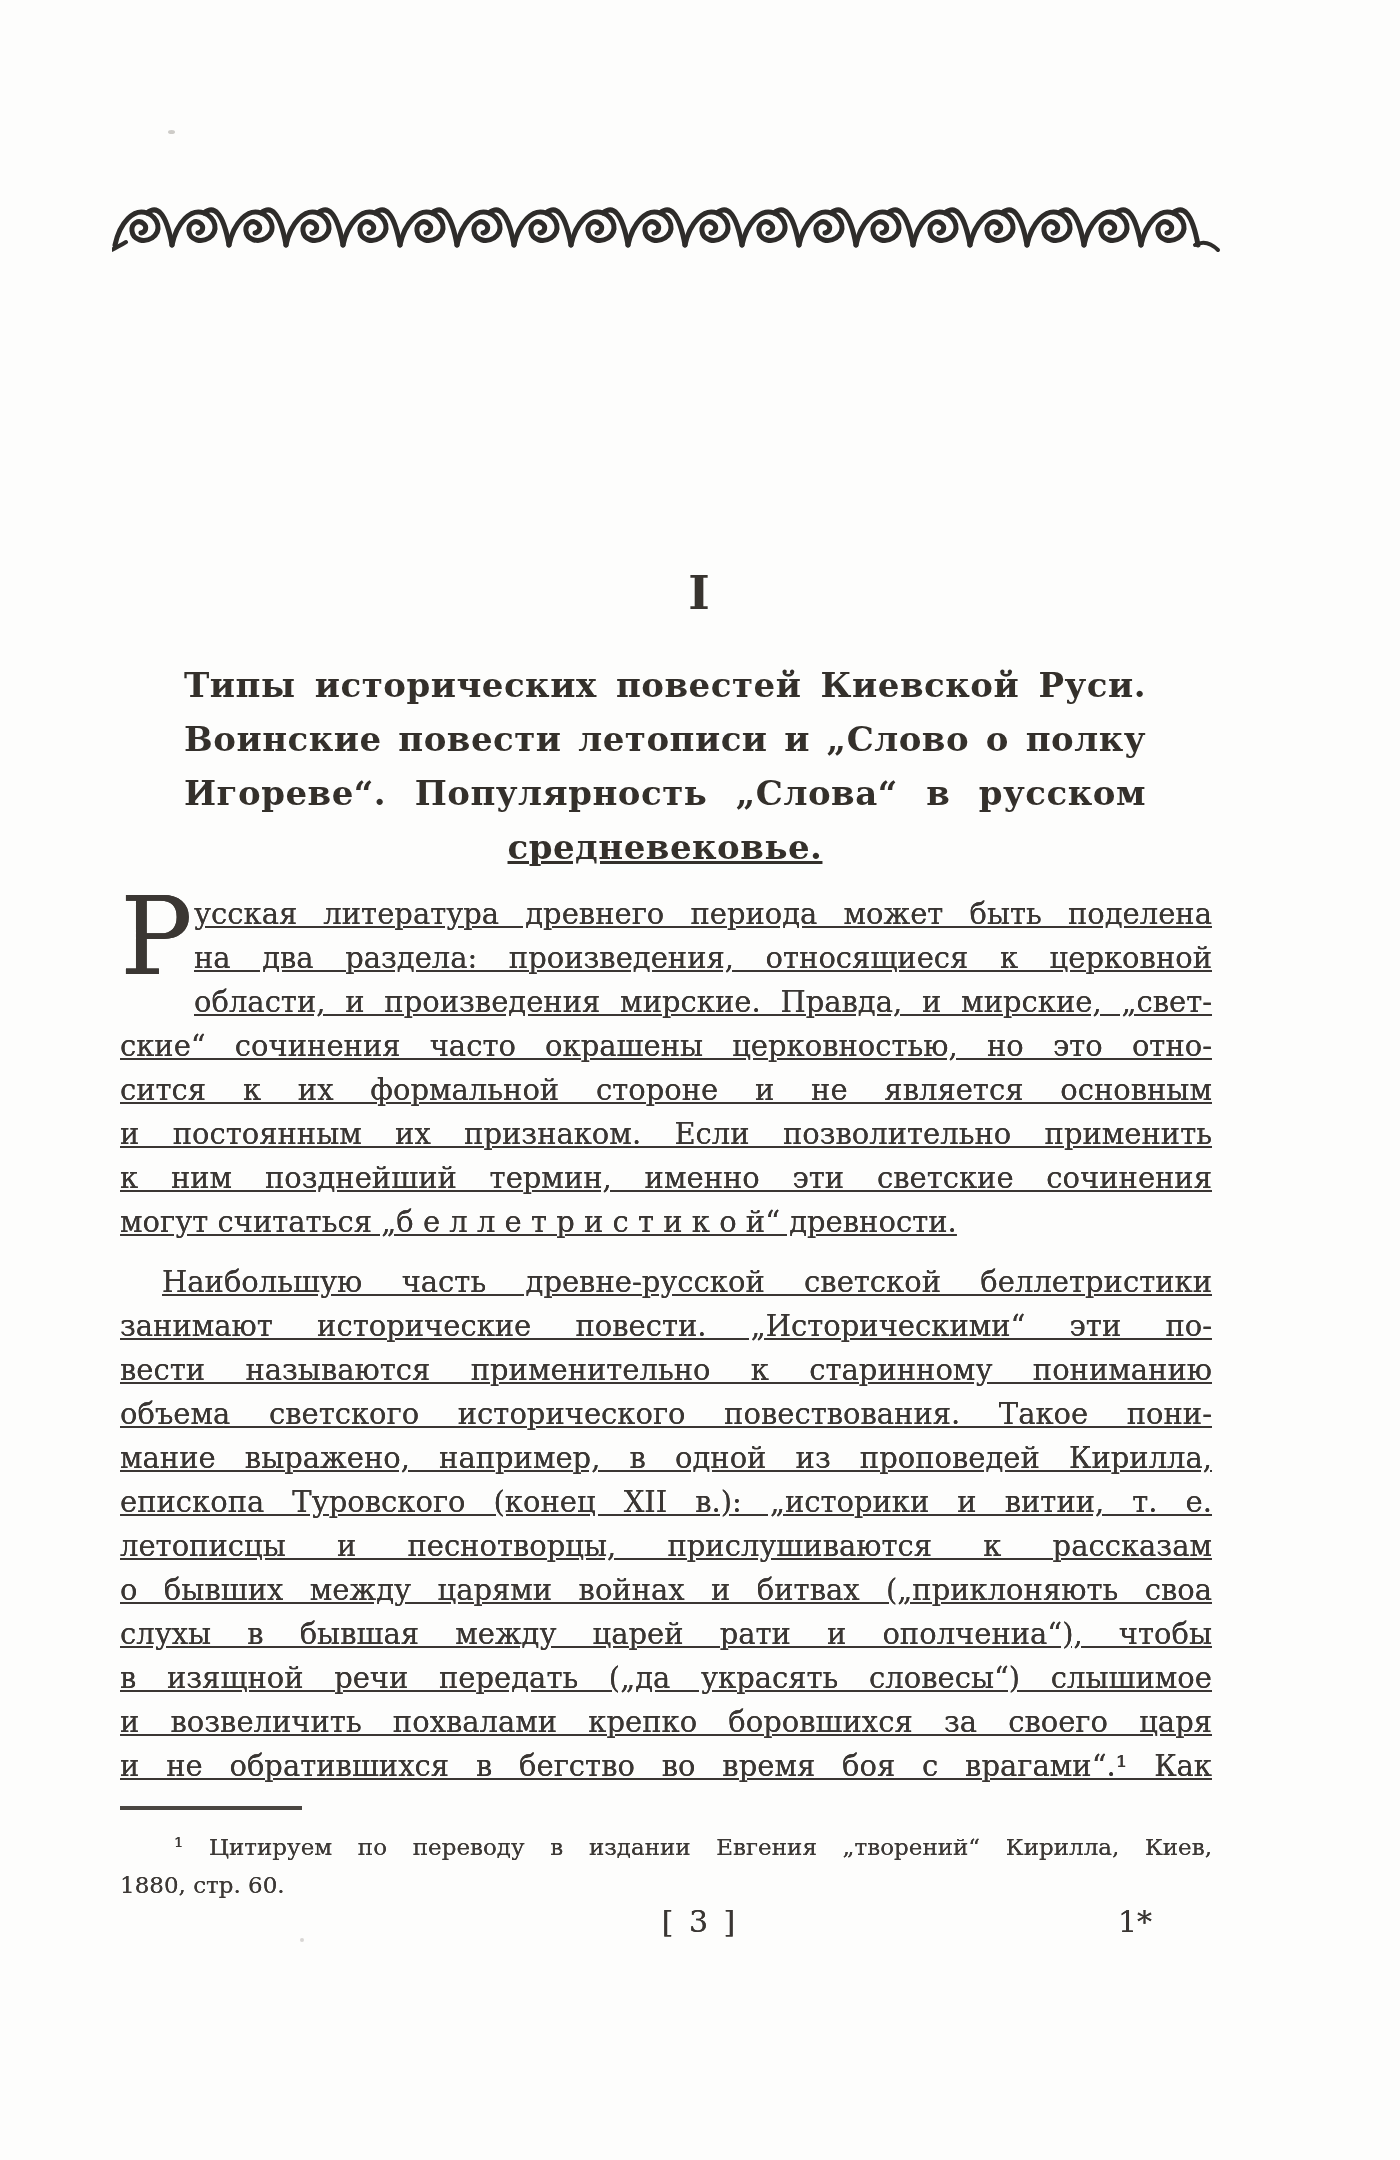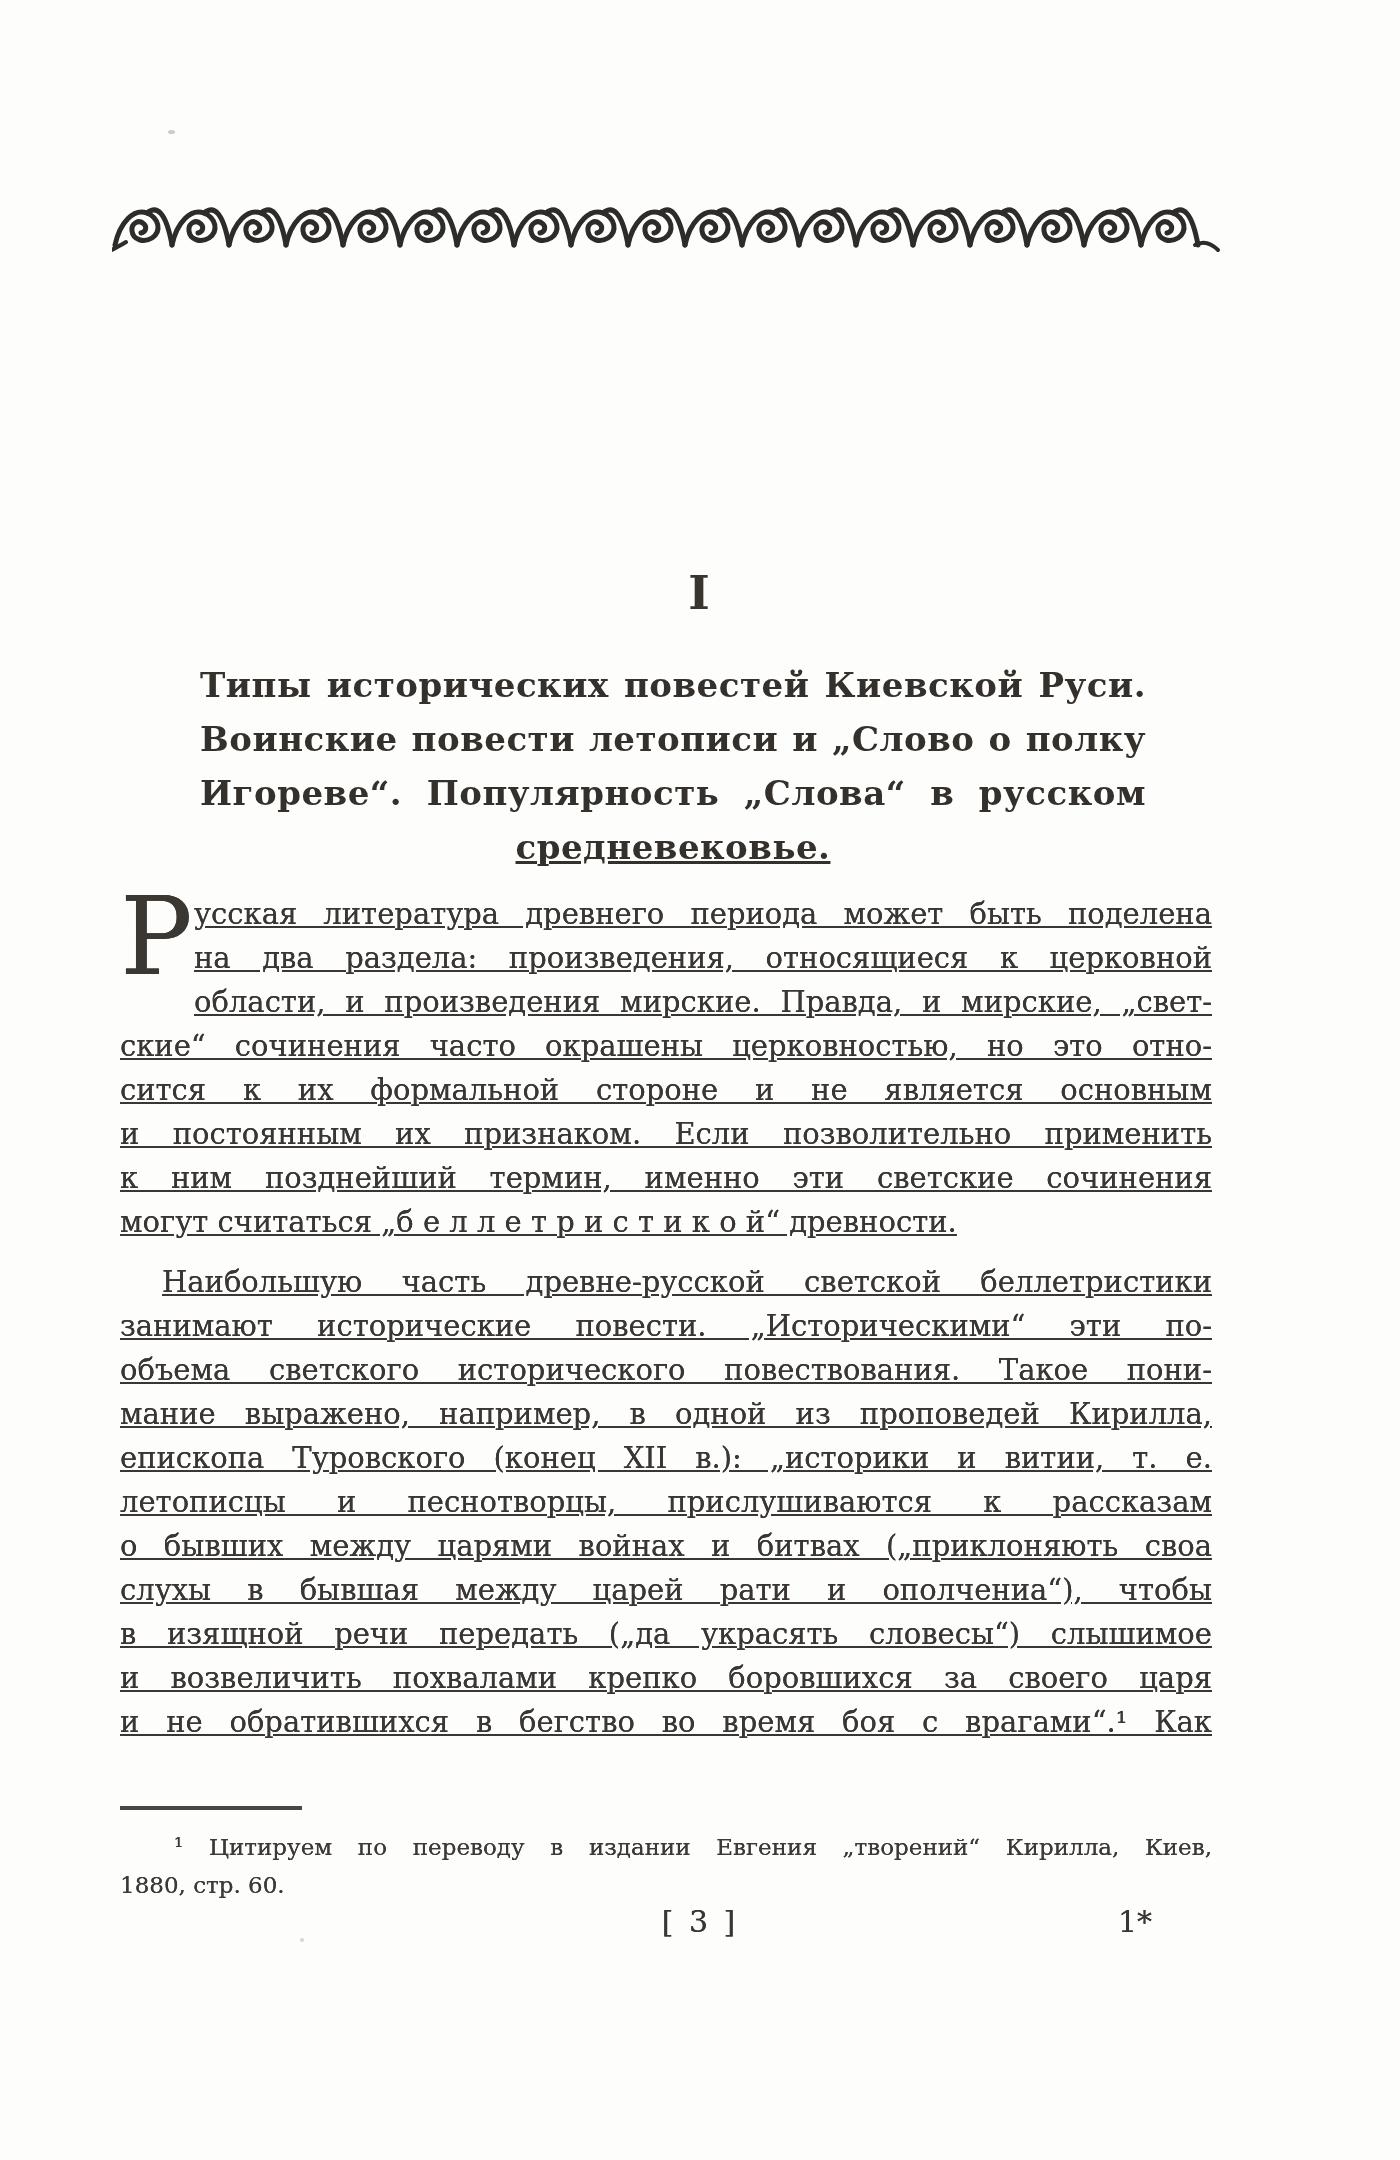--- a/index.html
+++ b/index.html
@@ -22,21 +22,21 @@
   .chapter-num{
     position:absolute;left:0;top:566px;width:1400px;
     text-align:center;font-size:46px;font-weight:bold;color:#38342f;
     letter-spacing:2px;
   }
   .heading{
     position:absolute;left:184px;top:658px;width:962px;
     font-size:34px;font-weight:bold;color:#34302b;
     letter-spacing:.5px;
   }
-  .hline{line-height:54px;text-align:justify;text-align-last:justify;margin-left:16px;}
+  .hline{line-height:54px;text-align:justify;text-align-last:justify;}
   .hline.center{text-align:center;text-align-last:center;text-decoration:underline;}
 
   .para{position:absolute;left:120px;width:1092px;font-size:29px;color:#3a3633;}
   .para1{top:892px;}
   .para2{top:1260px;}
   .tline{line-height:44px;text-align:justify;text-align-last:justify;
          text-shadow:0 0 .4px #3a3633;text-decoration:underline;}
   .tline.lastline{text-align-last:left;}
   .tline.indent{text-indent:42px;}
 
@@ -131,20 +131,21 @@
     <div class="tline">ские“ сочинения часто окрашены церковностью, но это отно-</div>
     <div class="tline">сится к их формальной стороне и не является основным</div>
     <div class="tline">и постоянным их признаком. Если позволительно применить</div>
     <div class="tline">к ним позднейший термин, именно эти светские сочинения</div>
     <div class="tline lastline">могут считаться „б е л л е т р и с т и к о й“ древности.</div>
   </div>
 
   <div class="para para2">
     <div class="tline indent">Наибольшую часть древне-русской светской беллетристики</div>
     <div class="tline">занимают исторические повести. „Историческими“ эти по-</div>
+    <div class="tline">вести называются применительно к старинному пониманию</div>
     <div class="tline">объема светского исторического повествования. Такое пони-</div>
     <div class="tline">мание выражено, например, в одной из проповедей Кирилла,</div>
     <div class="tline">епископа Туровского (конец XII в.): „историки и витии, т. е.</div>
     <div class="tline">летописцы и песнотворцы, прислушиваются к рассказам</div>
     <div class="tline">о бывших между царями войнах и битвах („приклоняють своа</div>
     <div class="tline">слухы в бывшая между царей рати и ополчениа“), чтобы</div>
     <div class="tline">в изящной речи передать („да украсять словесы“) слышимое</div>
     <div class="tline">и возвеличить похвалами крепко боровшихся за своего царя</div>
     <div class="tline">и не обратившихся в бегство во время боя с врагами“.¹ Как</div>
   </div>

